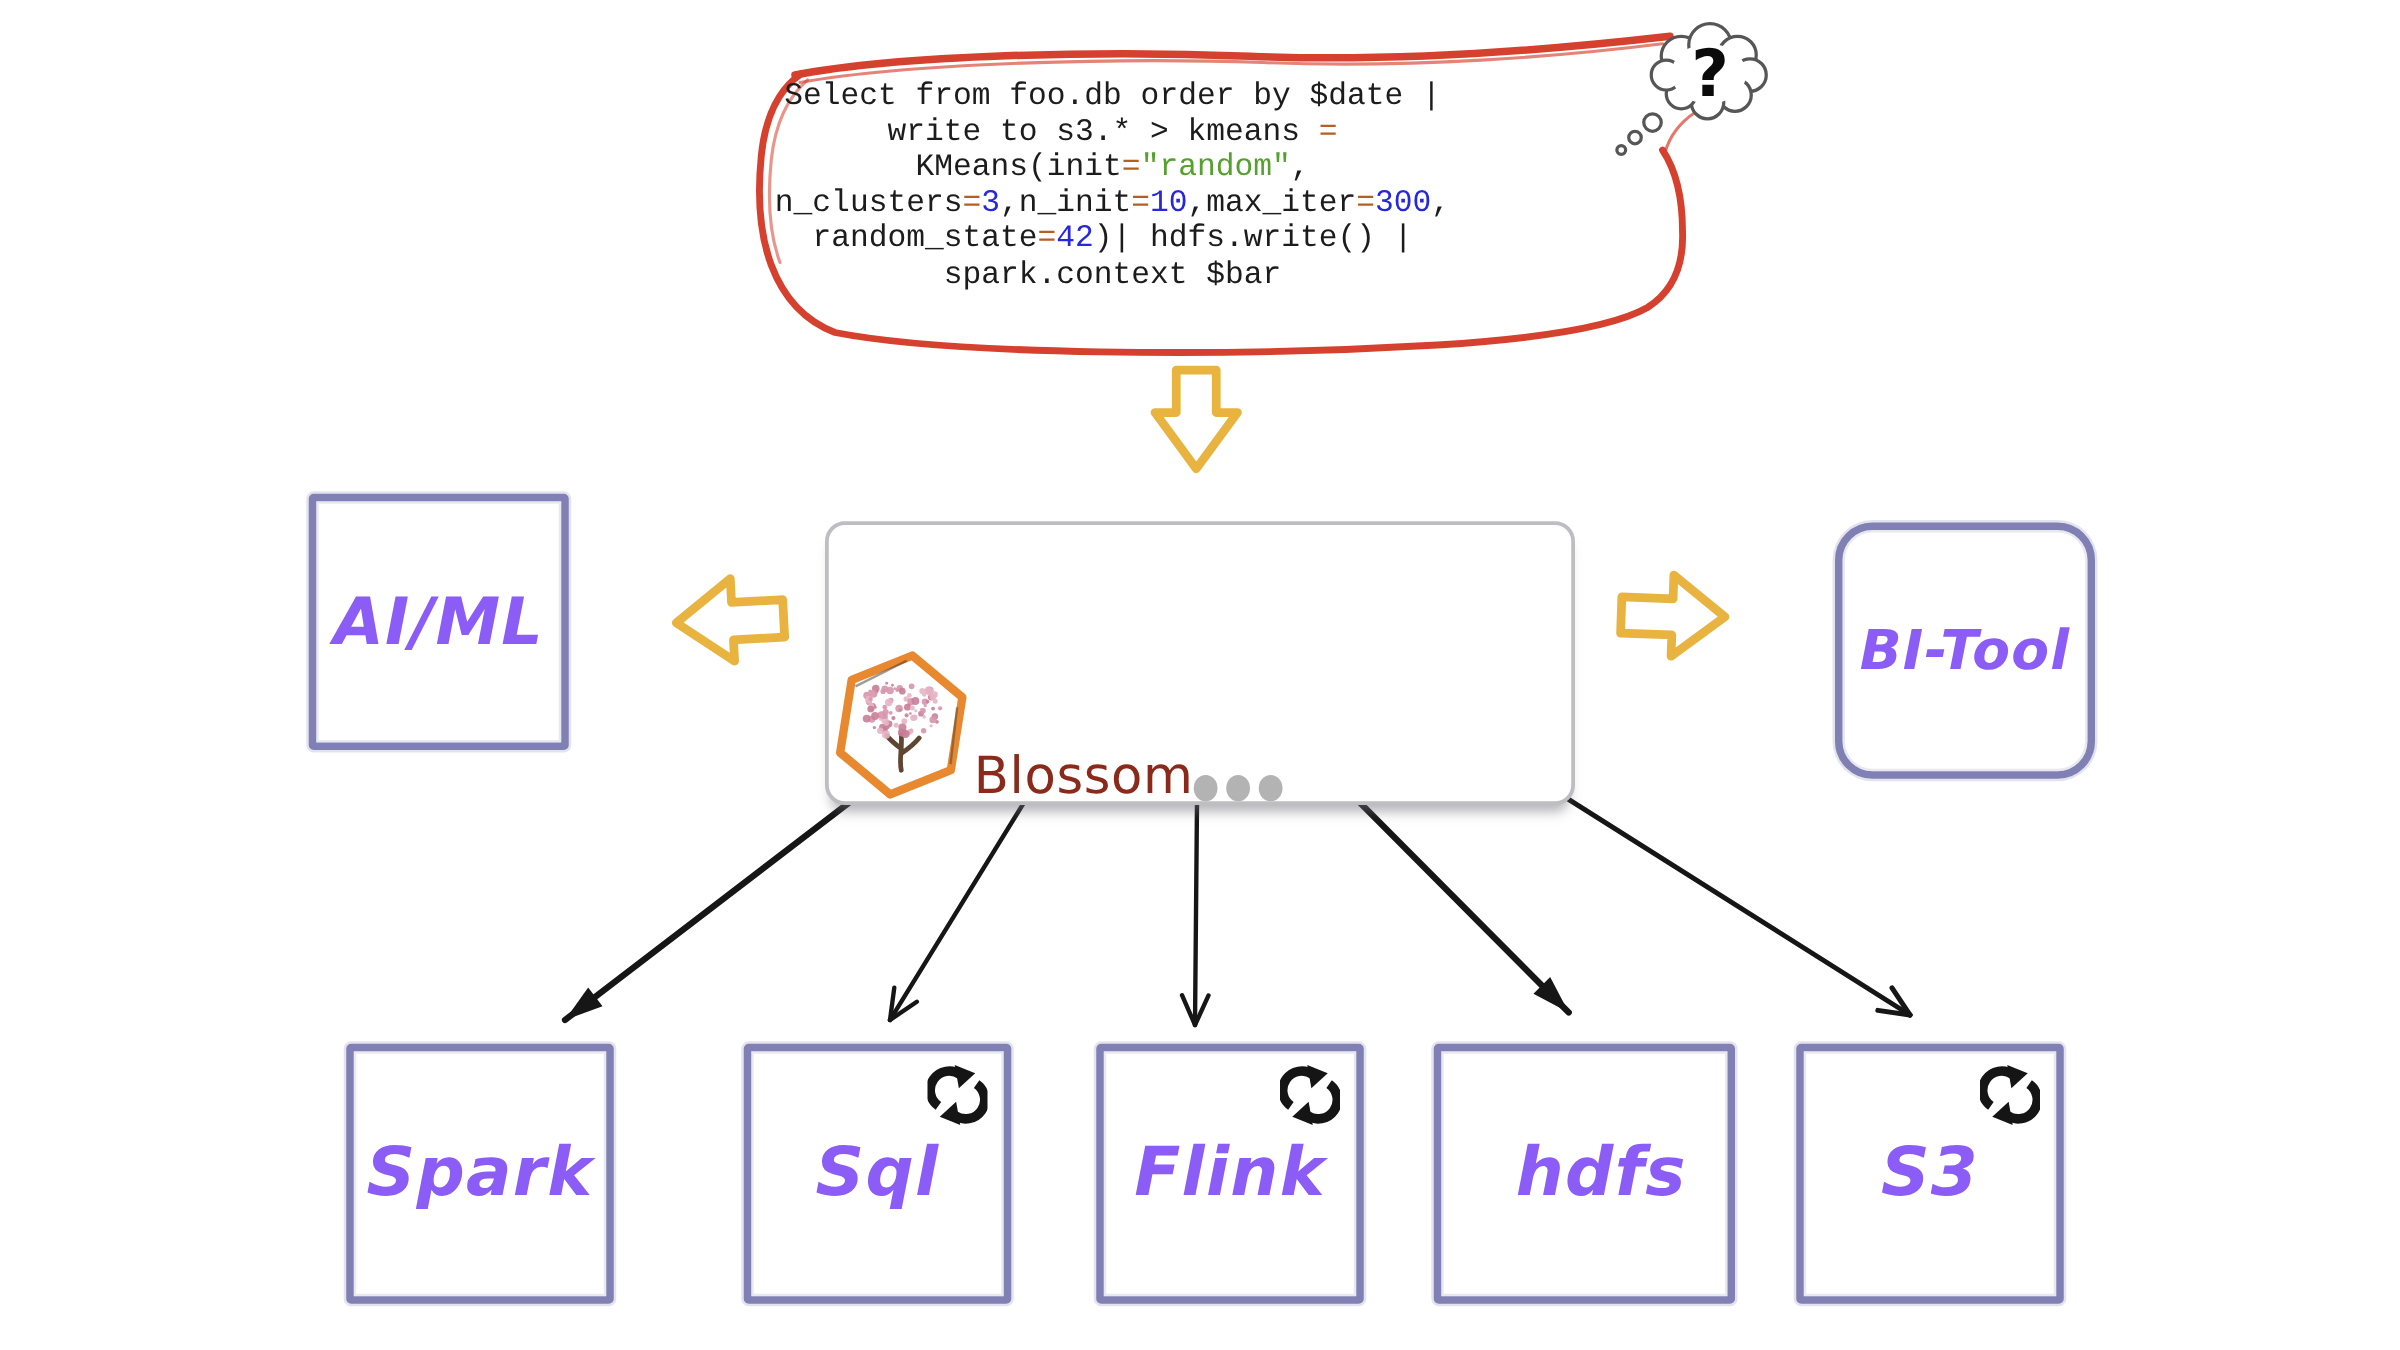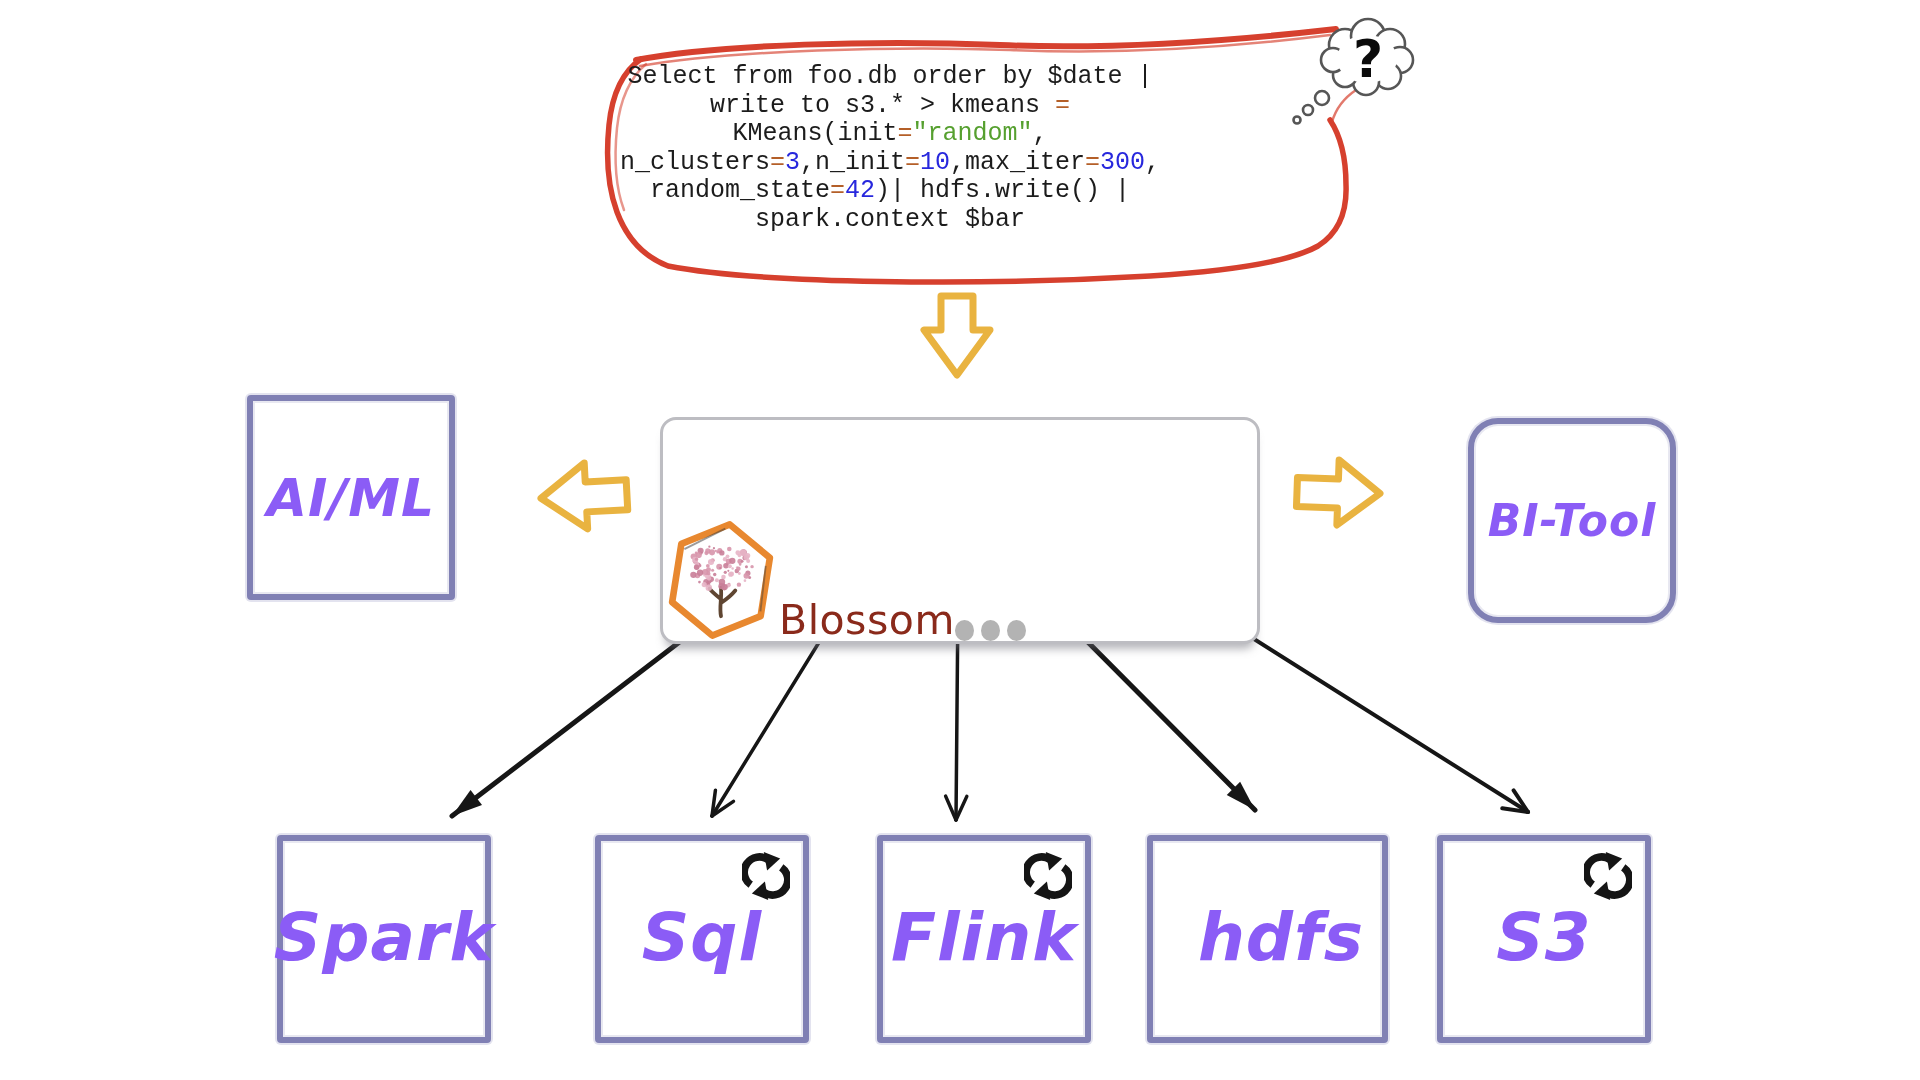--- a/index.html
+++ b/index.html
@@ -20,21 +20,21 @@
   .sketch-box{position:absolute;background:#fff;border:6px solid var(--box-purple);
     border-radius:4px;display:flex;align-items:center;justify-content:center;
     box-shadow:0 0 0 2px rgba(128,128,180,.22), inset 0 0 0 2px rgba(128,128,180,.18);}
   .hand{font-family:"DejaVu Sans",sans-serif;font-weight:700;font-style:italic;
     color:#8b5cf6;letter-spacing:1px;white-space:nowrap;}
   .side-left{left:247px;top:395px;width:196px;height:193px;}
   .side-left .hand{font-size:52px;}
   .side-right{left:1468px;top:418px;width:196px;height:193px;border-radius:30px;}
   .side-right .hand{font-size:44px;}
   .bottom-node{top:835px;width:202px;height:196px;}
-  .bottom-node .hand{font-size:66px;margin-top:-4px;}
+  .bottom-node .hand{font-size:54px;margin-top:-4px;}
   .pos-0{left:277px;} .pos-1{left:595px;} .pos-2{left:857px;margin-left:20px;} .pos-3{left:1147px;padding-left:27px;} .pos-4{left:1437px;}
   .sync{position:absolute;right:13px;top:11px;width:48px;height:48px;}
 
   
   .center-node{position:absolute;left:660px;top:385px;width:594px;height:221px;background:#fff;
     border:3px solid var(--center-border-gray);border-radius:16px;
     box-shadow:0 10px 9px -5px rgba(110,110,120,.5);
     display:flex;flex-direction:row;align-items:flex-end;margin-top:32px;}
   .logo-svg{width:116px;height:122px;margin-top:19px;}
   .brand{font-size:41px;color:var(--brand-maroon);letter-spacing:.5px;line-height:1;margin-top:-3px;}

